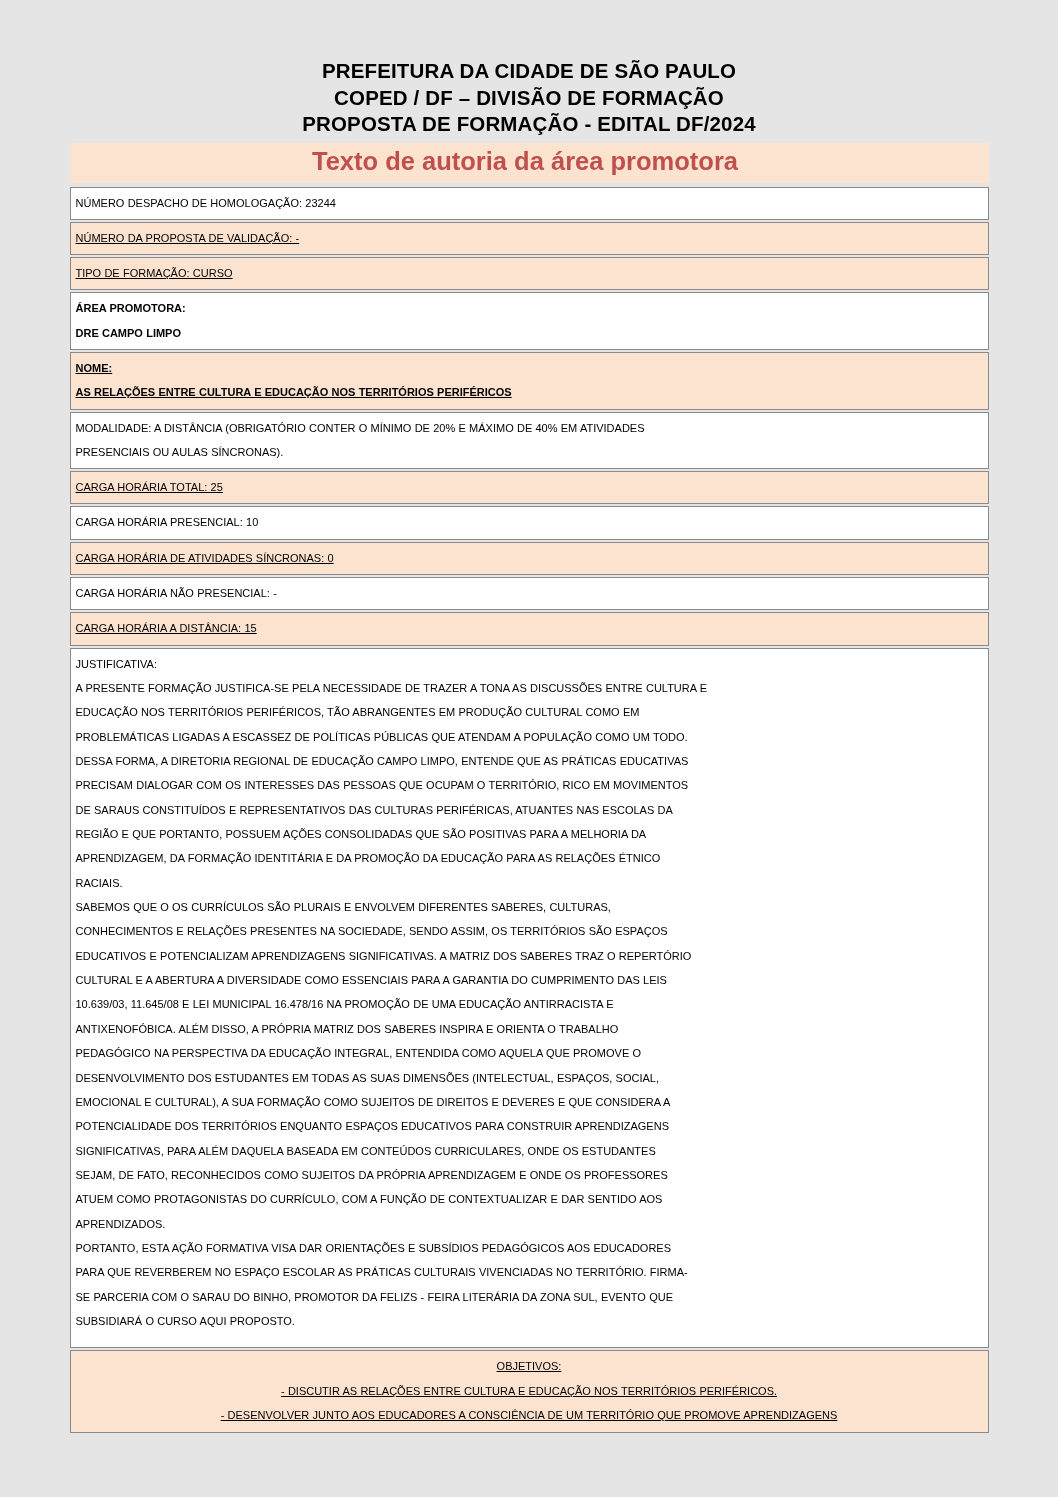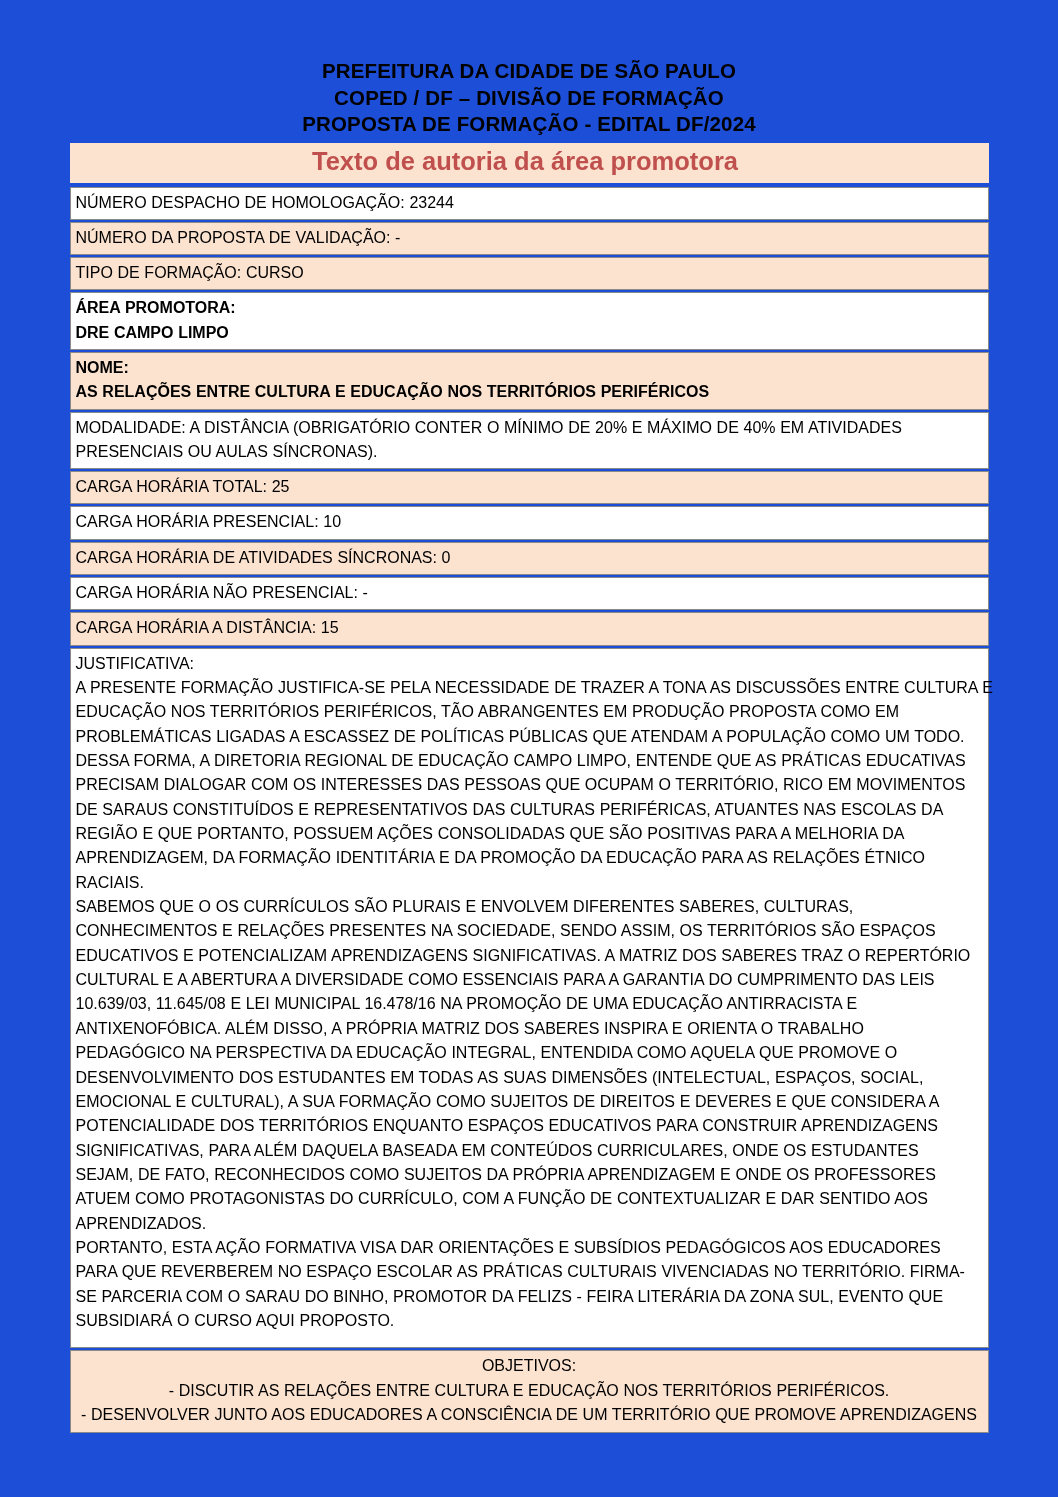--- a/index.html
+++ b/index.html
@@ -12,21 +12,21 @@
     width: 1058px;
     height: 1497px;
     font-family: "Liberation Sans", sans-serif;
     color: #000000;
     overflow: hidden;
   }
   .page {
     position: relative;
     width: 1058px;
     height: 1497px;
-    background: #1d4ed8;
+    background: #e5e5e5;
     box-sizing: border-box;
   }
 
   
   .doc-header {
     padding-top: 58px;
     text-align: center;
   }
   .doc-header .hline {
     font-size: 20.5px;
@@ -57,28 +57,29 @@
   .doc-table {
     margin: 2px auto 0 auto;
     width: 919px;
     border-collapse: separate;
     border-spacing: 0 2px;
     table-layout: fixed;
   }
   .doc-table td {
     border: 1px solid #8a8a8a;
     padding: 3px 5px 4px 5px;
-    font-size: 16px;
+    font-size: 11px;
     line-height: 24.3px;
     vertical-align: top;
     background: #ffffff;
     word-spacing: 0.2px;
   }
   .doc-table tr.shaded td {
     background: #fce3d0;
+    text-decoration: underline;
   }
   .doc-table td.bold {
     font-weight: bold;
   }
   .cell-line {
     display: block;
     white-space: nowrap;
   }
   .para-block .cell-line {
     white-space: nowrap;
@@ -151,21 +152,21 @@
         <td>CARGA HORÁRIA NÃO PRESENCIAL:  -</td>
       </tr>
       <tr class="shaded">
         <td>CARGA HORÁRIA A DISTÂNCIA: 15</td>
       </tr>
 
       <tr>
         <td class="justificativa para-block">
           <span class="cell-line">JUSTIFICATIVA:</span>
           <span class="cell-line">A PRESENTE FORMAÇÃO JUSTIFICA-SE PELA NECESSIDADE DE TRAZER A TONA AS DISCUSSÕES ENTRE CULTURA E</span>
-          <span class="cell-line">EDUCAÇÃO NOS TERRITÓRIOS PERIFÉRICOS, TÃO ABRANGENTES EM PRODUÇÃO PROPOSTA COMO EM</span>
+          <span class="cell-line">EDUCAÇÃO NOS TERRITÓRIOS PERIFÉRICOS, TÃO ABRANGENTES EM PRODUÇÃO CULTURAL COMO EM</span>
           <span class="cell-line">PROBLEMÁTICAS LIGADAS A ESCASSEZ DE POLÍTICAS PÚBLICAS QUE ATENDAM A POPULAÇÃO COMO UM TODO.</span>
           <span class="cell-line">DESSA FORMA, A DIRETORIA REGIONAL DE EDUCAÇÃO CAMPO LIMPO, ENTENDE QUE AS PRÁTICAS EDUCATIVAS</span>
           <span class="cell-line">PRECISAM DIALOGAR COM OS INTERESSES DAS PESSOAS QUE OCUPAM O TERRITÓRIO, RICO EM MOVIMENTOS</span>
           <span class="cell-line">DE SARAUS CONSTITUÍDOS E REPRESENTATIVOS DAS CULTURAS PERIFÉRICAS, ATUANTES NAS ESCOLAS DA</span>
           <span class="cell-line">REGIÃO E QUE PORTANTO, POSSUEM AÇÕES CONSOLIDADAS QUE SÃO POSITIVAS PARA A MELHORIA DA</span>
           <span class="cell-line">APRENDIZAGEM, DA FORMAÇÃO IDENTITÁRIA E DA PROMOÇÃO DA EDUCAÇÃO PARA AS RELAÇÕES ÉTNICO</span>
           <span class="cell-line">RACIAIS.</span>
           <span class="cell-line">SABEMOS QUE O OS CURRÍCULOS SÃO PLURAIS E ENVOLVEM DIFERENTES SABERES, CULTURAS,</span>
           <span class="cell-line">CONHECIMENTOS E RELAÇÕES PRESENTES NA SOCIEDADE, SENDO ASSIM, OS TERRITÓRIOS SÃO ESPAÇOS</span>
           <span class="cell-line">EDUCATIVOS E POTENCIALIZAM APRENDIZAGENS SIGNIFICATIVAS. A MATRIZ DOS SABERES TRAZ O REPERTÓRIO</span>

